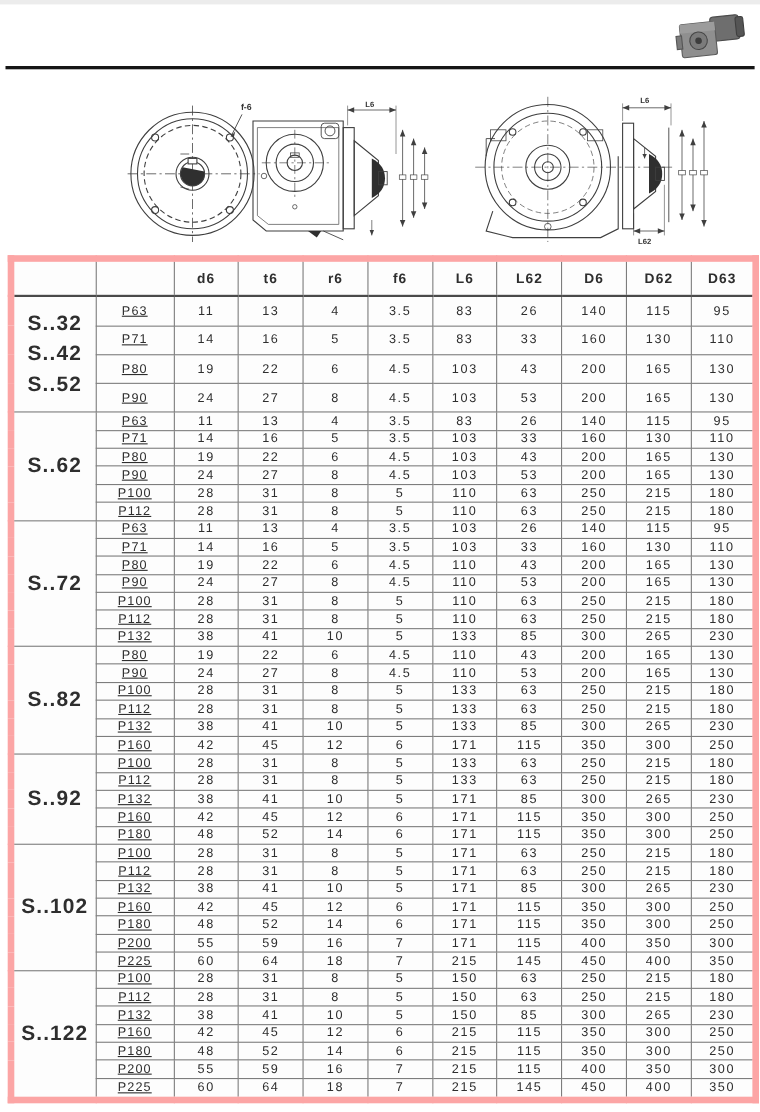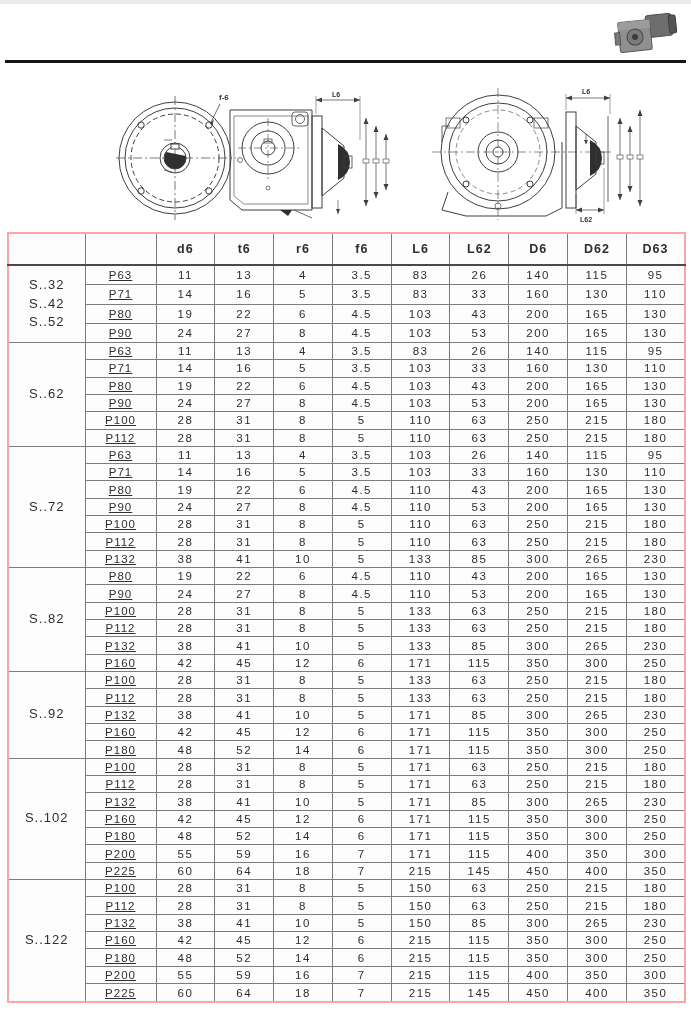--- a/index.html
+++ b/index.html
@@ -23,35 +23,35 @@
   .svg-flange { left:106px; top:6px; }
   .svg-side   { left:220px; top:6px; }
   .svg-front  { left:426px; top:0px; }
   svg text { font-family:"Liberation Sans", sans-serif; fill:#333; }
 
   
   table.dims {
     position:absolute; left:7px; top:232px;
     width:677px; height:771px;
     border-collapse:collapse; table-layout:fixed;
-    border:2px solid #fca5a5;
+    border:6px solid #fca5a5;
     background:#fdfdfd;
   }
   table.dims th, table.dims td {
     border:1px solid #7d7d7d;
     text-align:center; vertical-align:middle;
     padding:0; overflow:hidden; white-space:nowrap;
     color:#2e2e2e;
   }
   table.dims thead th {
     height:30px; font-size:12.5px; font-weight:bold; letter-spacing:1px;
     border-bottom:2px solid #4a4a4a;
   }
   tr.group-start td { border-top:1.5px solid #4e4e4e; }
-  td.group-cell { font-size:13px; font-weight:normal; letter-spacing:1px; line-height:1.45; }
+  td.group-cell { font-size:19px; font-weight:bold; letter-spacing:1px; line-height:1.45; }
   td.model-cell { font-size:11.5px; letter-spacing:1px;text-decoration:underline; }
   td.val-cell   { font-size:11.5px; letter-spacing:1.5px; }
 </style>
 </head>
 <body>
 
 <div class="page-edge"></div>
 
 <div class="photo">
   <svg width="76" height="52" viewBox="0 0 76 52">

